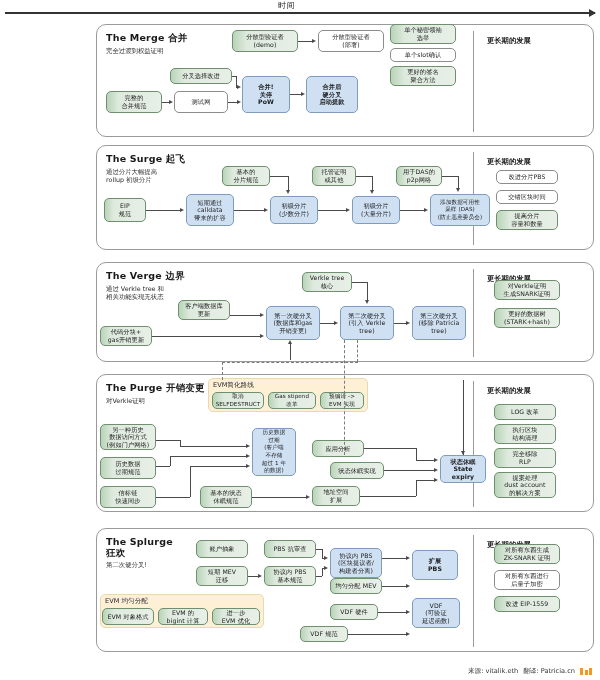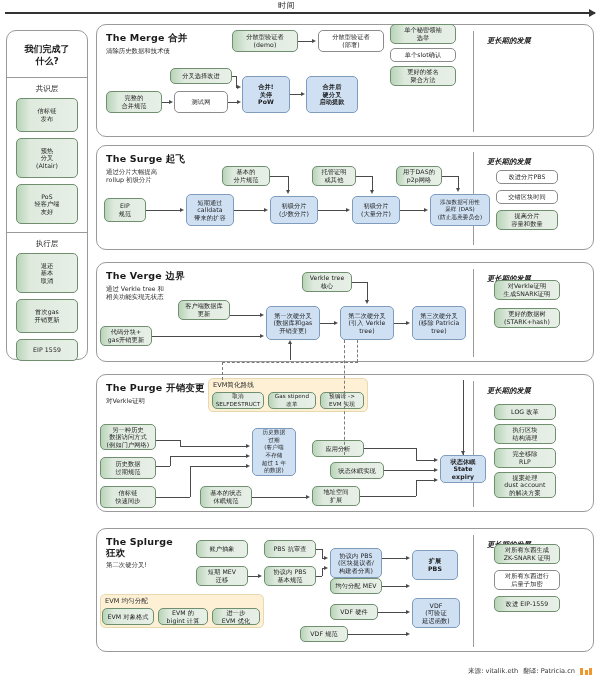--- a/index.html
+++ b/index.html
@@ -63,21 +63,21 @@
   
   .panel {
     position: absolute;
     border: 1px solid #9a9a9a;
     border-radius: 10px;
     background: #fff;
   }
   .panel-title { position: absolute; left: 9px; top: 7px; font-size: 9.5px; font-weight: bold; letter-spacing: .2px;}
   .panel-sub { position: absolute; left: 9px; font-size: 6.4px; line-height: 8px; color: #2a2a2a; }
   .longterm-sep { position: absolute; width: 1px; background: #9a9a9a; }
-  .longterm-title { position: absolute; font-size: 7.3px; font-weight: bold; font-style: italic; }
+  .longterm-title { position: absolute; font-size: 7.3px; font-weight: bold; }
 
   
   .track {
     position: absolute;
     background: #fdf0d5;
     border: 1px solid #e8d9b0;
     border-radius: 5px;
   }
   .track-label { position: absolute; font-size: 6.6px; font-weight: normal; color: #2a2a2a; }
 
@@ -113,50 +113,24 @@
   .ecn-logo i.mid { height: 5px; }
 </style>
 </head>
 <body>
 
 <div class="canvas">
 
   <div class="time-label">时间</div>
   <div class="time-axis"></div>
 
-  <div class="sidebar">
-    <div class="sb-title" style="white-space: pre-line;">我们完成了
-什么?</div>
-    <div class="sb-divider"></div>
-    <div class="sb-group-label">共识层</div>
-    <div class="sb-items">
-      <div class="node green sb-node" style="white-space: pre-line;">信标链
-发布</div>
-      <div class="node green sb-node tall" style="white-space: pre-line;">预热
-分叉
-(Altair)</div>
-      <div class="node green sb-node tall" style="white-space: pre-line;">PoS
-轻客户端
-友好</div>
-    </div>
-    <div class="sb-divider"></div>
-    <div class="sb-group-label">执行层</div>
-    <div class="sb-items">
-      <div class="node green sb-node tall" style="white-space: pre-line;">退还
-基本
-取消</div>
-      <div class="node green sb-node" style="white-space: pre-line;">首次gas
-开销更新</div>
-      <div class="node green sb-node short">EIP 1559</div>
-    </div>
-  </div>
 
   <div class="panel" style="left:96px; top:24px; width:498px; height:113px;">
     <div class="panel-title">The Merge 合并</div>
-    <div class="panel-sub" style="top:22px;">清除历史数据和技术债</div>
+    <div class="panel-sub" style="top:22px;">完全过渡到权益证明</div>
     <div class="longterm-sep" style="left:376px; top:6px; height:101px;"></div>
     <div class="longterm-title" style="left:390px; top:11px;">更长期的发展</div>
   </div>
 
   <div class="node green" style="left: 232px; top: 30px; width: 66px; height: 22px; white-space: pre-line;">分散型验证者
 (demo)</div>
   <div class="node white" style="left: 318px; top: 30px; width: 66px; height: 22px; white-space: pre-line;">分散型验证者
 (部署)</div>
   <div class="node green" style="left:170px; top:68px; width:62px; height:16px;">分叉选择改进</div>
   <div class="node green" style="left: 106px; top: 91px; width: 56px; height: 22px; white-space: pre-line;">完整的

